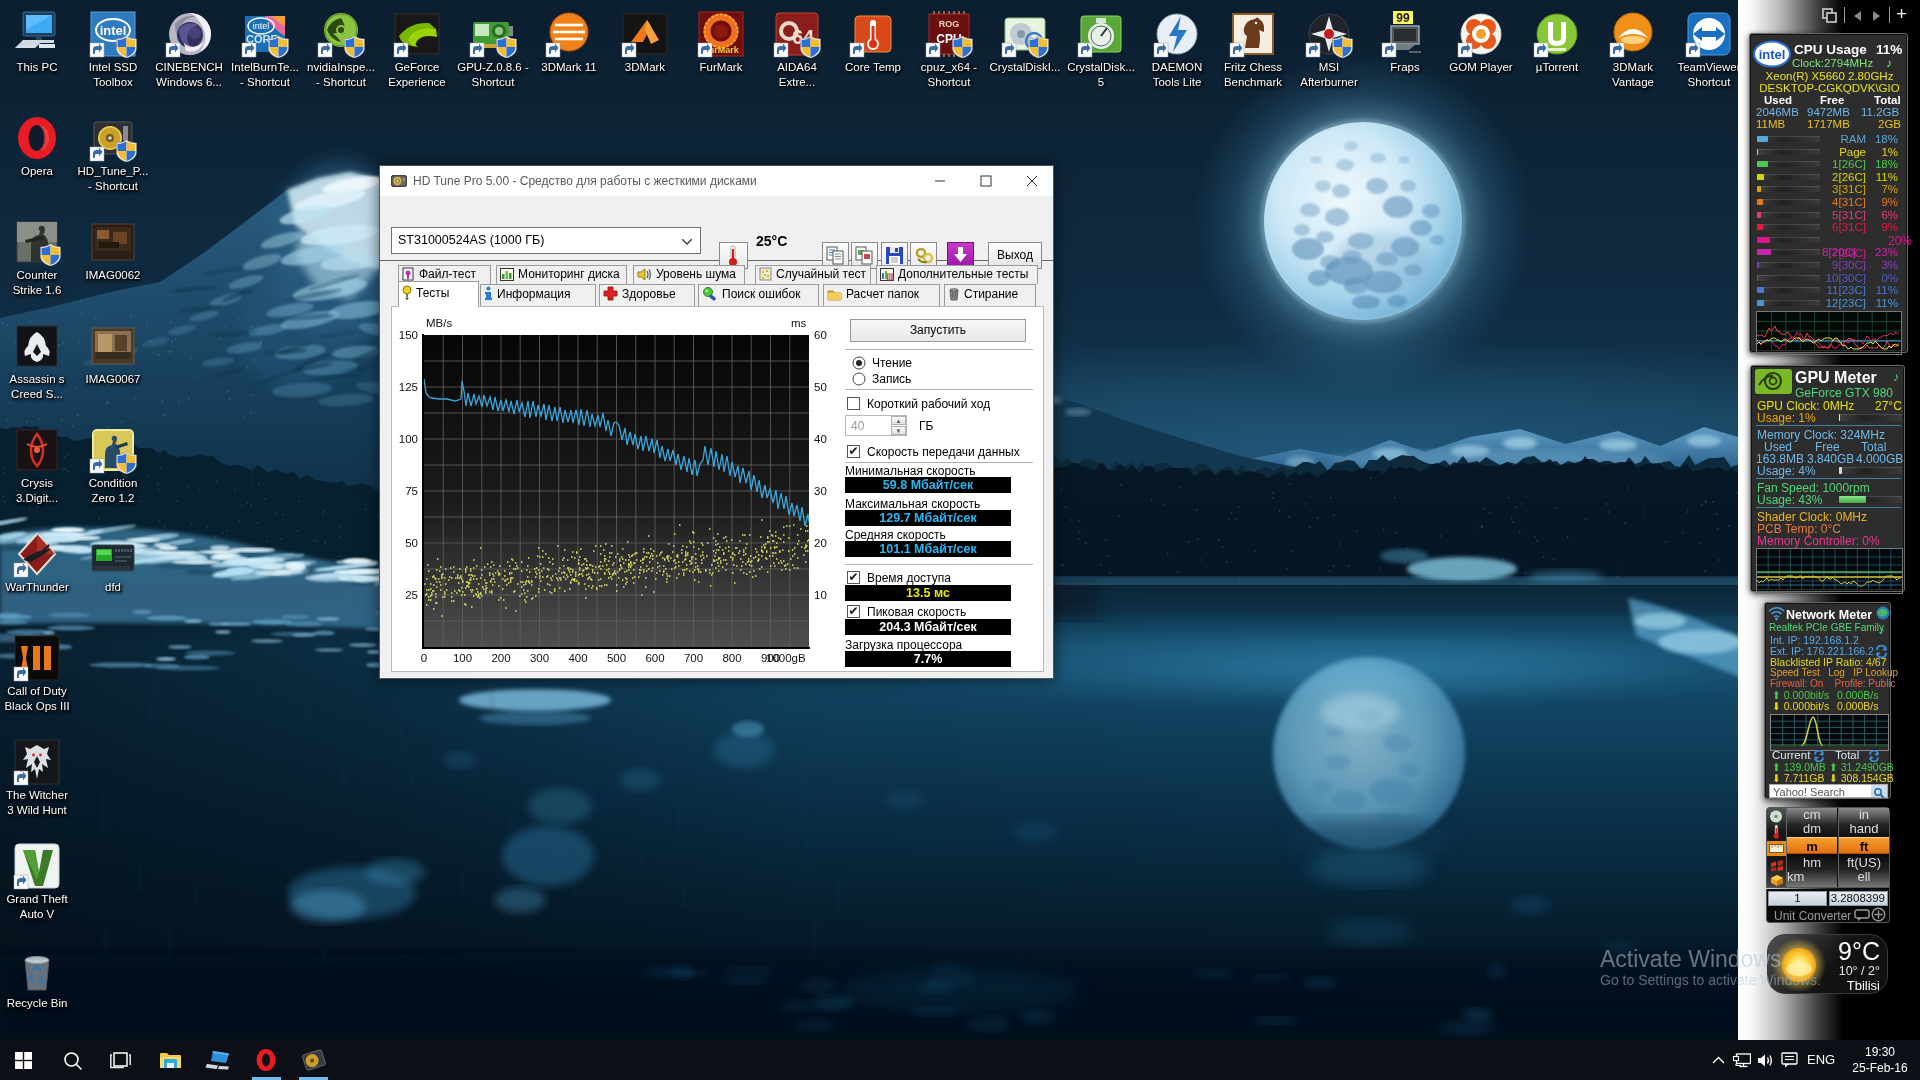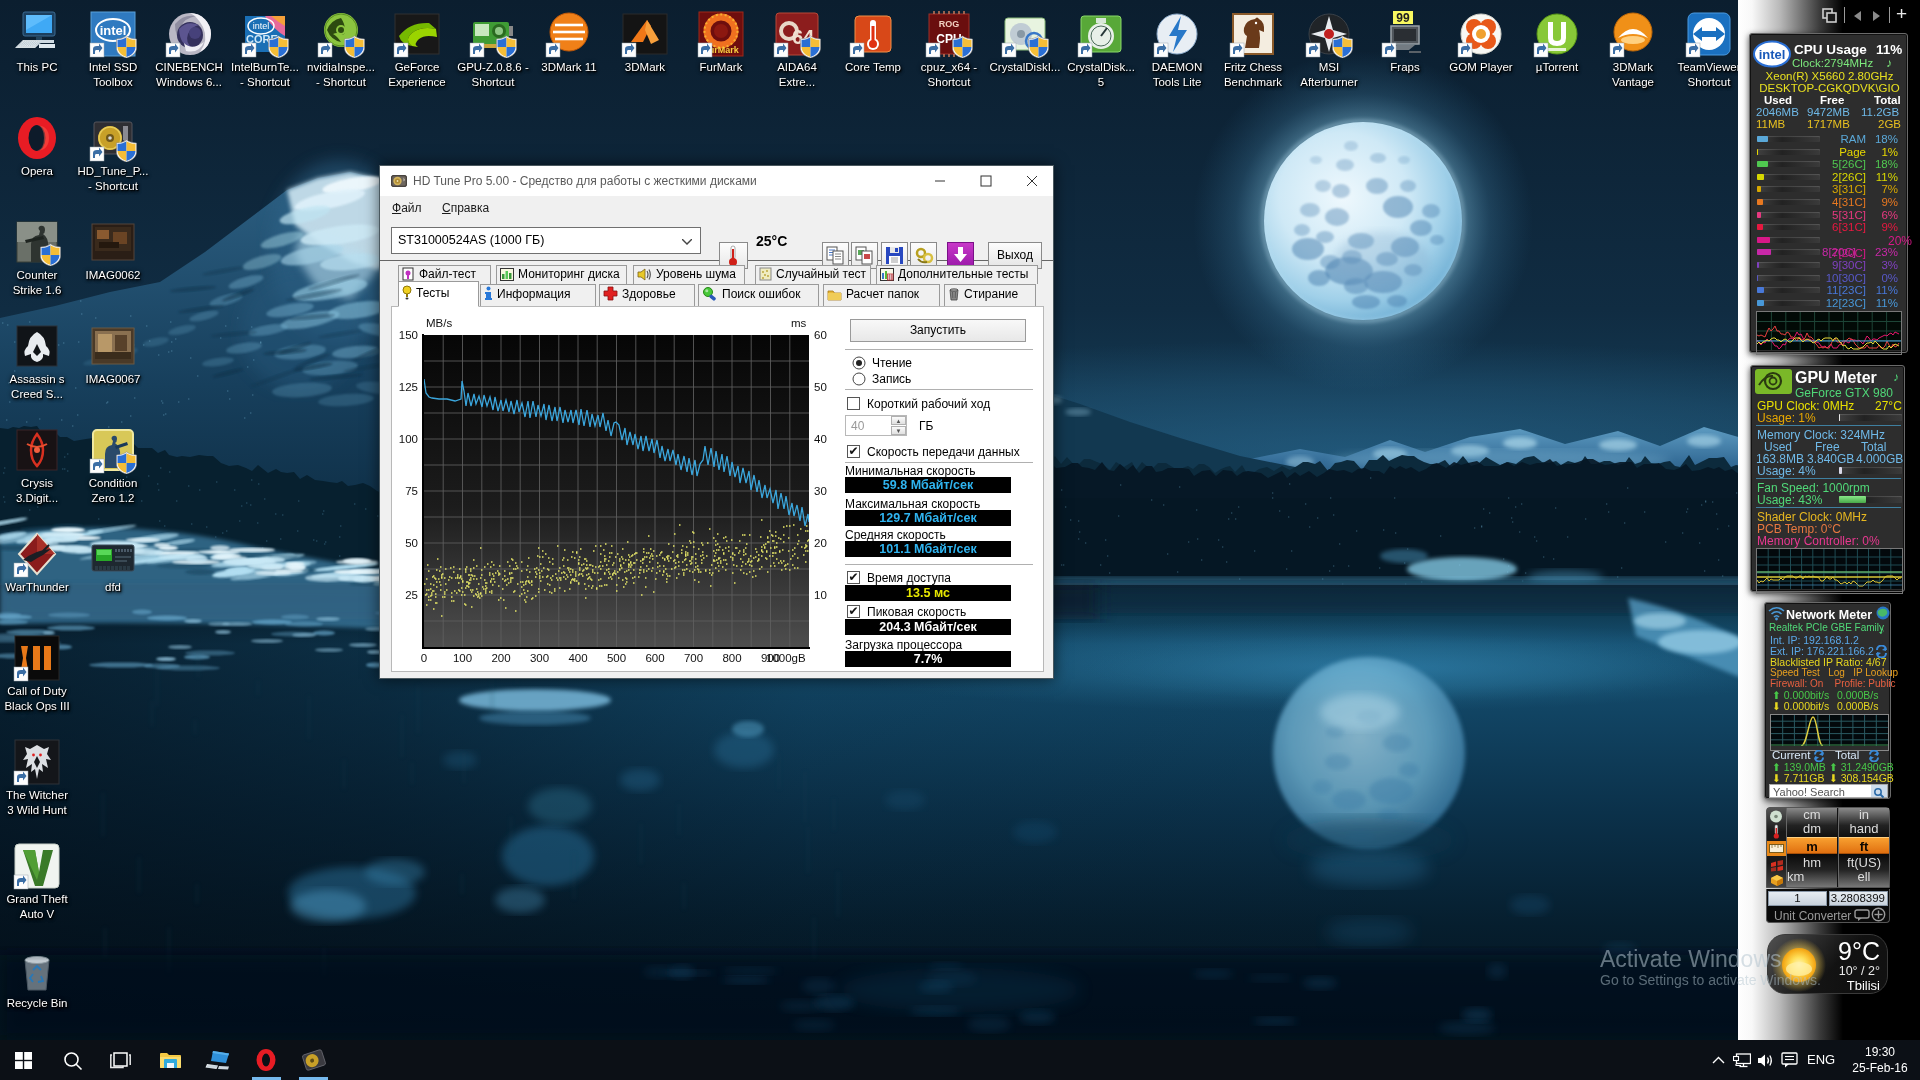--- a/index.html
+++ b/index.html
@@ -1106,24 +1106,20 @@
 <div class="capbtn" style="left:537px"><svg width="46" height="30">
             <line x1="18" y1="15" x2="28" y2="15" stroke="#333" stroke-width="1"></line>
           </svg></div>
 <div class="capbtn" style="left:583px"><svg width="46" height="30">
             <rect x="18" y="10" width="10" height="10" fill="none" stroke="#333" stroke-width="1"></rect>
           </svg></div>
 <div class="capbtn" style="left:629px"><svg width="46" height="30">
             <path d="M18 10 L28 20 M28 10 L18 20" stroke="#333" stroke-width="1"></path>
           </svg></div>
 </div>
-      <div id="menu">
-        <span style="left:12px"><u>Ф</u>айл</span>
-        <span style="left:62px"><u>С</u>правка</span>
-      </div>
       <div id="tool">
 <div id="combo">ST31000524AS (1000 ГБ)<svg width="10" height="6" viewBox="0 0 10 6" style="position:absolute;right:8px;top:11px">
             <path d="M0 0 L5 5 L10 0" fill="none" stroke="#444" stroke-width="1.4"></path>
           </svg></div>
 <div class="tbtn" style="left:339px;width:29px"><svg width="27" height="25" viewBox="0 0 27 25">
             <rect x="11" y="3" width="4" height="13" rx="2" fill="#fff" stroke="#888" stroke-width="0.7"></rect>
             <circle cx="13" cy="19" r="4" fill="#d02018"></circle>
             <rect x="12" y="6" width="2" height="12" fill="#d02018"></rect>
           </svg></div>
 <div style="position:absolute;left:376px;top:11px;font-size:14px;font-weight:bold">25°C</div>
@@ -1356,21 +1352,21 @@
       <div class="gr" style="left:72px;top:99px;width:44px;text-align:right;font-size:11.5px;color:#5aa8d8">RAM</div>
       <div class="gr" style="left:118px;top:99px;width:30px;text-align:right;font-size:11.5px;color:#5aa8d8">18%</div>
       <div class="bar" style="left:7px;top:114.6px;width:63px">
         <i style="width:1px;background:#e8d800"></i>
       </div>
       <div class="gr" style="left:72px;top:111.6px;width:44px;text-align:right;font-size:11.5px;color:#e8d800">Page</div>
       <div class="gr" style="left:118px;top:111.6px;width:30px;text-align:right;font-size:11.5px;color:#e8d800">1%</div>
       <div class="bar" style="left:7px;top:127.19999999999999px;width:63px">
         <i style="width:11px;background:#50c850"></i>
       </div>
-      <div class="gr" style="left:72px;top:124.19999999999999px;width:44px;text-align:right;font-size:11.5px;color:#50c850">5[26C]</div>
+      <div class="gr" style="left:72px;top:124.19999999999999px;width:44px;text-align:right;font-size:11.5px;color:#50c850">1[26C]</div>
       <div class="gr" style="left:118px;top:124.19999999999999px;width:30px;text-align:right;font-size:11.5px;color:#50c850">18%</div>
       <div class="bar" style="left:7px;top:139.79999999999998px;width:63px">
         <i style="width:7px;background:#d8d800"></i>
       </div>
       <div class="gr" style="left:72px;top:136.79999999999998px;width:44px;text-align:right;font-size:11.5px;color:#d8d800">2[26C]</div>
       <div class="gr" style="left:118px;top:136.79999999999998px;width:30px;text-align:right;font-size:11.5px;color:#d8d800">11%</div>
       <div class="bar" style="left:7px;top:152.39999999999998px;width:63px">
         <i style="width:4px;background:#d8a800"></i>
       </div>
       <div class="gr" style="left:72px;top:149.39999999999998px;width:44px;text-align:right;font-size:11.5px;color:#d8a800">3[31C]</div>

